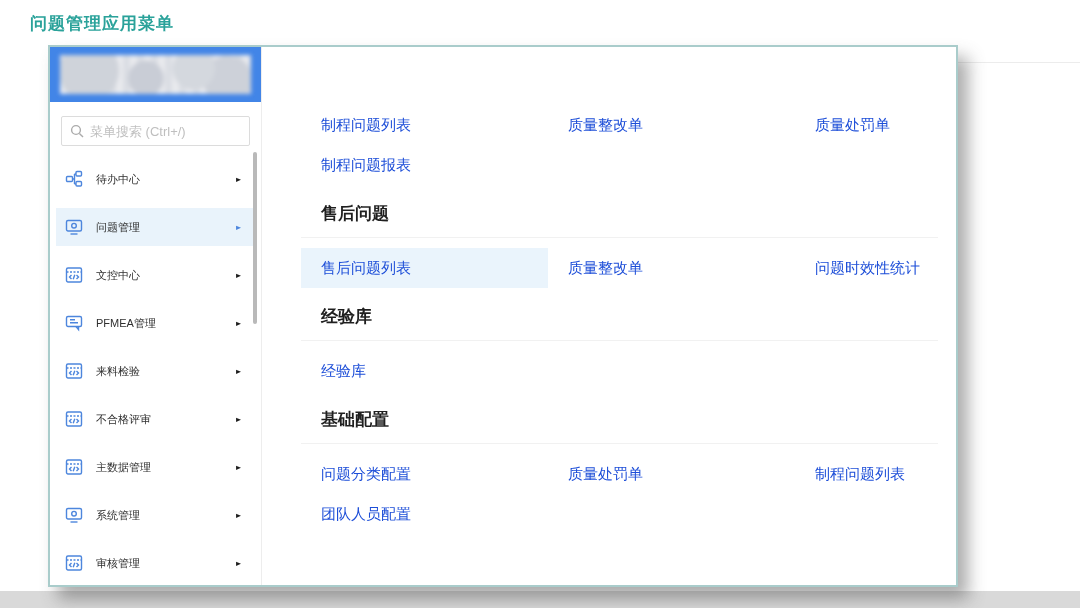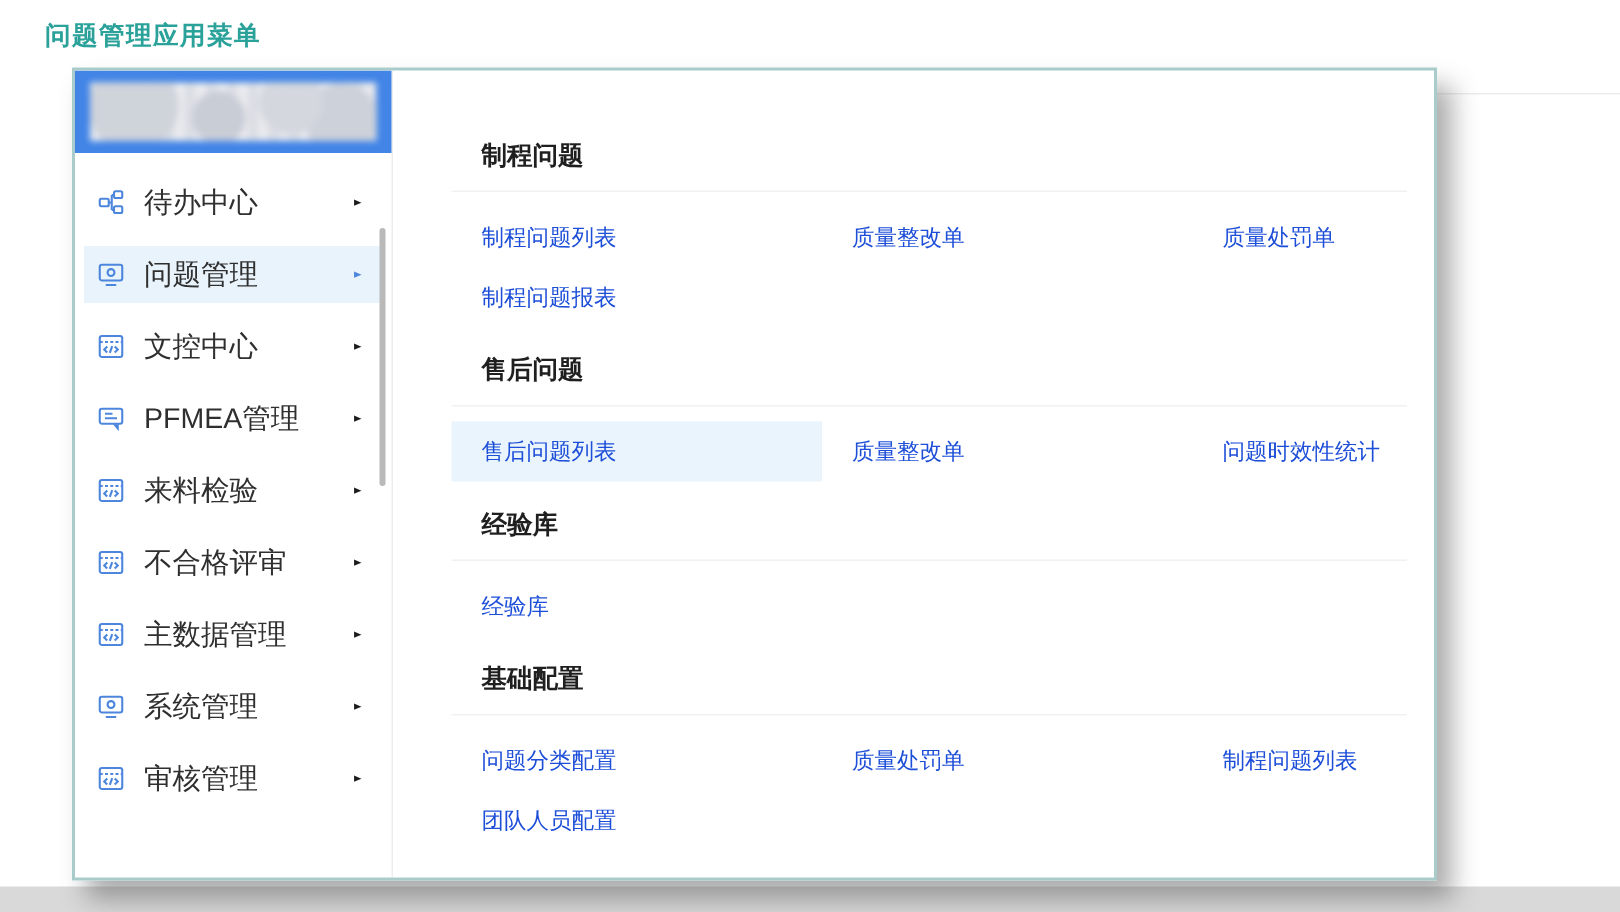--- a/index.html
+++ b/index.html
@@ -33,21 +33,21 @@
                 display:flex; align-items:center; padding:0 8px; background:#fff; }
   .search-box svg { flex:0 0 14px; margin-right:6px; }
   .search-box input { border:none; outline:none; width:100%; font-size:13px; color:#555;
                       font-family:"Liberation Sans","DejaVu Sans",sans-serif; }
   .search-box input::placeholder { color:#bfbfbf; }
 
   .side-list { padding:14px 6px 0 6px; }
   .side-item { position:relative; height:38px; margin-bottom:10px; display:flex; align-items:center;
                padding:0 14px 0 8px; cursor:pointer; }
   .side-item .icn { width:20px; height:20px; margin-right:12px; display:flex; align-items:center; justify-content:center; }
-  .side-item .lbl { font-size:19px; color:#2f2f2f; flex:1; white-space:nowrap; }
+  .side-item .lbl { font-size:11px; color:#2f2f2f; flex:1; white-space:nowrap; }
   .side-item .arr { font-size:10px; color:#1c1c1c; transform:scaleY(.85); }
   .side-item.active { background:#e9f3fb; }
   .side-item.active .arr { color:#4d86dd; }
 
   .side-scrollbar { position:absolute; right:4px; top:105px; width:4px; height:172px;
                     background:#b9b9b9; border-radius:2px; }
 
   
   .main { flex:1; padding:48px 18px 0 39px; overflow:hidden; }
   .section { margin-top:20px; }
@@ -68,20 +68,27 @@
   <div class="bg-line-top"></div>
   <div class="bottom-strip"></div>
 
   <div class="popup">
 
     <div class="sidebar">
       <div class="side-header">
         <div class="blur-logo"></div>
       </div>
 
+      <div class="search-box">
+        <svg width="14" height="14" viewBox="0 0 14 14">
+          <circle cx="6" cy="6" r="4.4" fill="none" stroke="#ababab" stroke-width="1.4"></circle>
+          <line x1="9.4" y1="9.4" x2="13" y2="13" stroke="#ababab" stroke-width="1.4"></line>
+        </svg>
+        <input type="text" placeholder="菜单搜索 (Ctrl+/)" style="">
+      </div>
 
       <div class="side-list">
 
         <div class="side-item">
           <span class="icn">
             <svg width="18" height="18" viewBox="0 0 18 18" fill="none" stroke="#4d86dd" stroke-width="1.4">
               <rect x="1.5" y="6.5" width="6" height="5" rx="1"></rect>
               <rect x="11" y="1.5" width="5.5" height="4.5" rx="1"></rect>
               <rect x="11" y="11.5" width="5.5" height="4.5" rx="1"></rect>
               <path d="M7.5 9 H9.5 M9.5 4 V14 M9.5 4 H11 M9.5 14 H11"></path>
@@ -188,21 +195,20 @@
         </div>
 
       </div>
 
       <div class="side-scrollbar"></div>
     </div>
 
     <div class="main">
 
       <div class="section">
-        <div class="section-title">制程问题</div>
         <div class="links">
           <div class="cell">制程问题列表</div>
           <div class="cell">质量整改单</div>
           <div class="cell">质量处罚单</div>
           <div class="cell">制程问题报表</div>
         </div>
       </div>
 
       <div class="section">
         <div class="section-title">售后问题</div>

